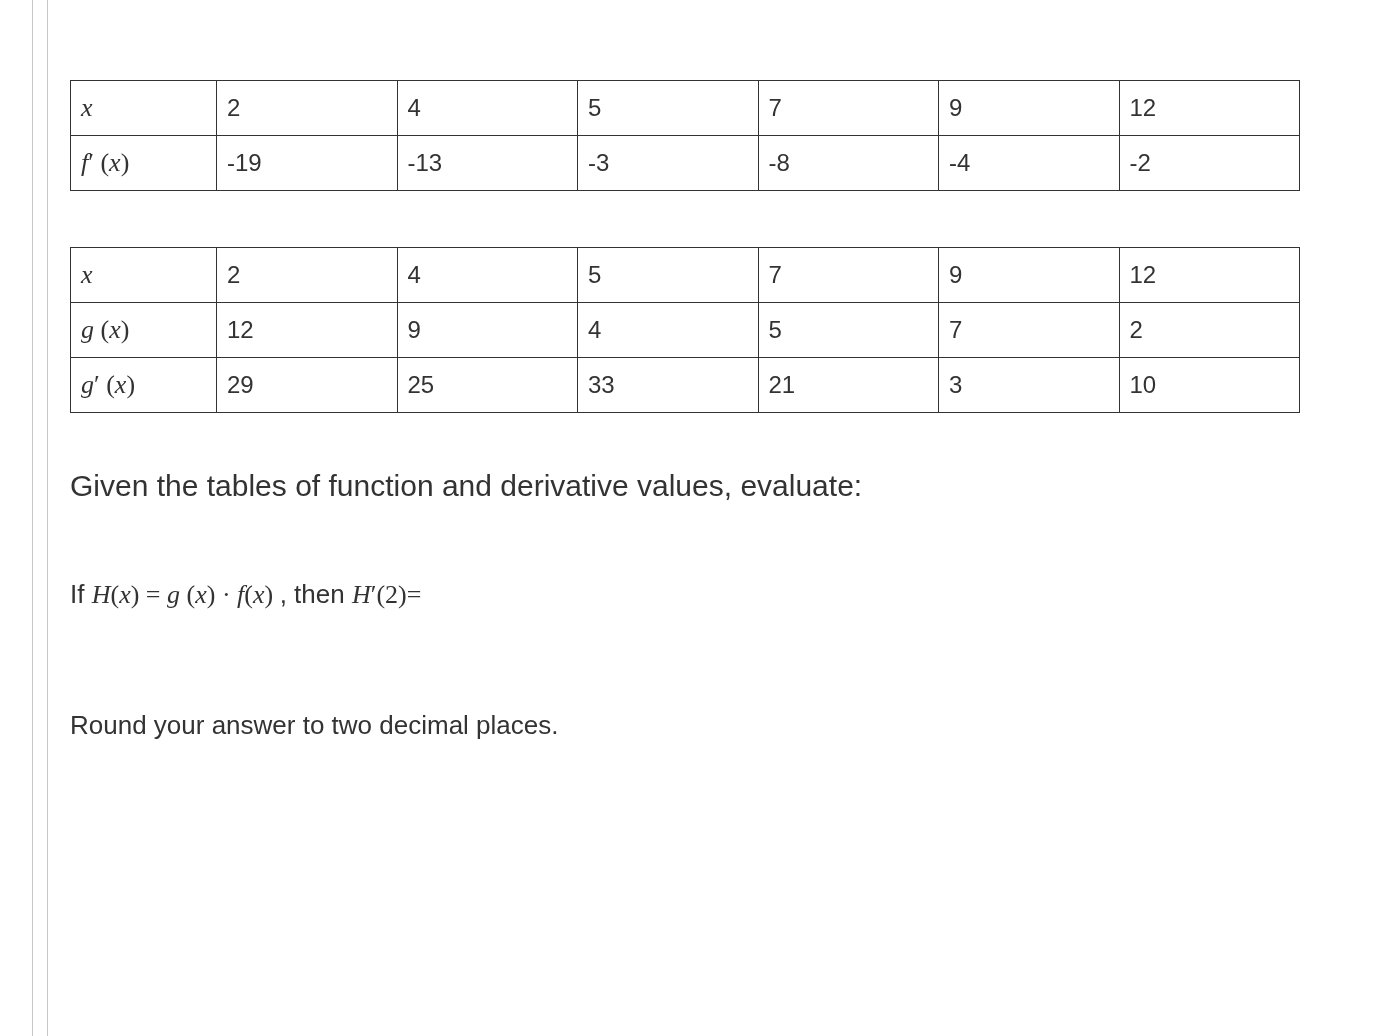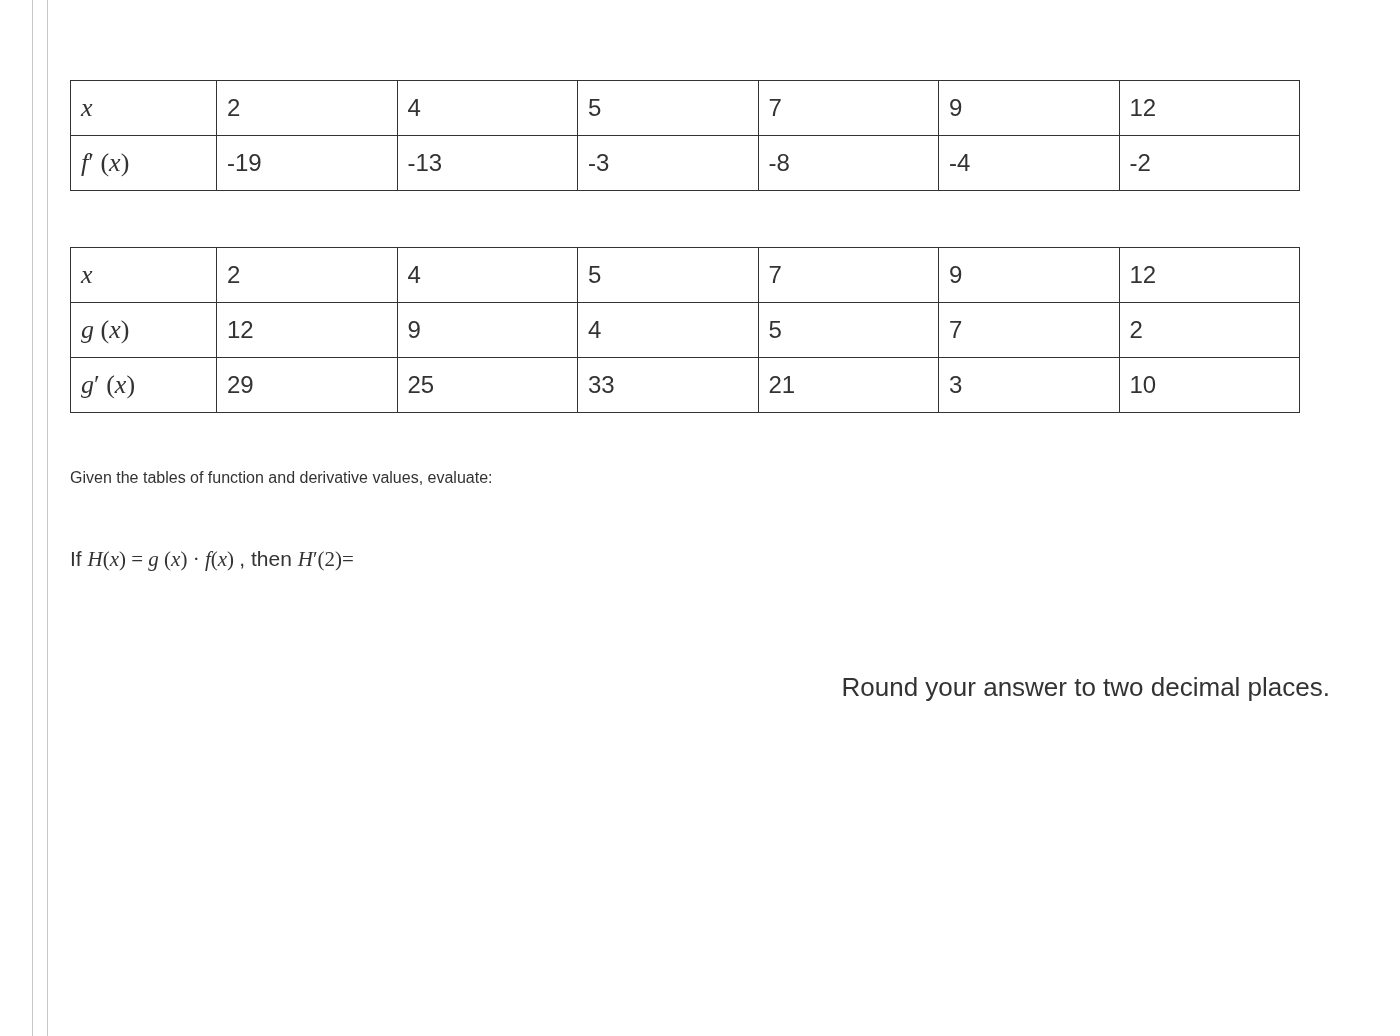--- a/index.html
+++ b/index.html
@@ -55,38 +55,37 @@
     width: 125px;
     font-family: "Georgia", "Times New Roman", serif;
     font-style: italic;
     font-size: 26px;
   }
   table.func td.hdr .paren {
     font-style: normal;
   }
   .prompt {
     margin-top: 10px;
-    font-size: 16px;
+    font-size: 30px;
     color: #333333;
   }
   .question {
-    margin-top: 60px;
-    font-size: 21px;
+    margin-top: 76px;
+    font-size: 26px;
   }
   .question .mathive {
     font-family: "Georgia", "Times New Roman", serif;
     font-style: italic;
   }
   .question .mathop {
     font-style: normal;
   }
   .roundnote {
     margin-top: 100px;
     font-size: 26px;
-    text-align: right;
   }
   .mitalic {
     font-family: "Georgia", "Times New Roman", serif;
     font-style: italic;
   }
   .prime {
     font-style: normal;
   }
 </style>
 </head>

